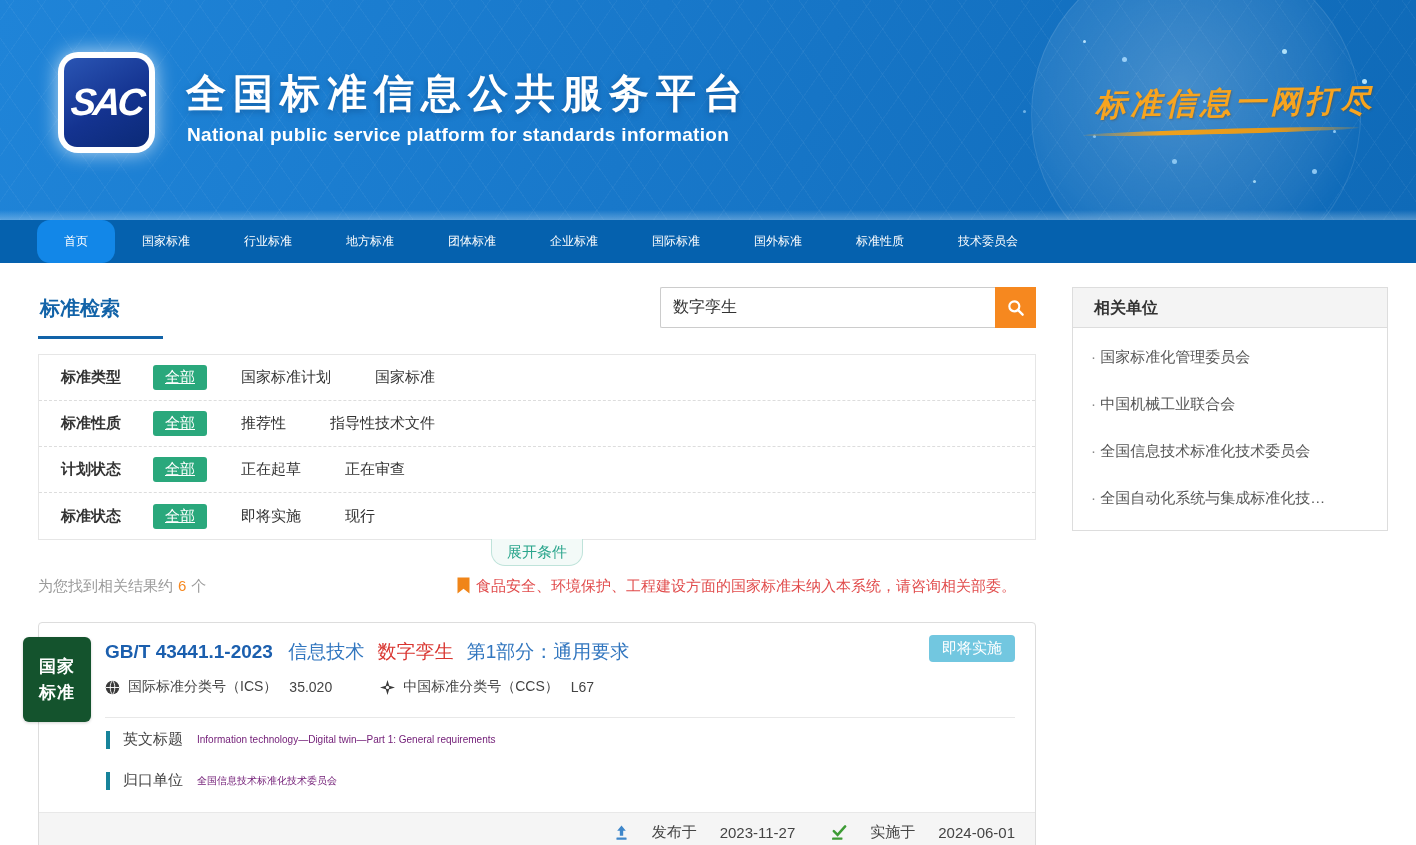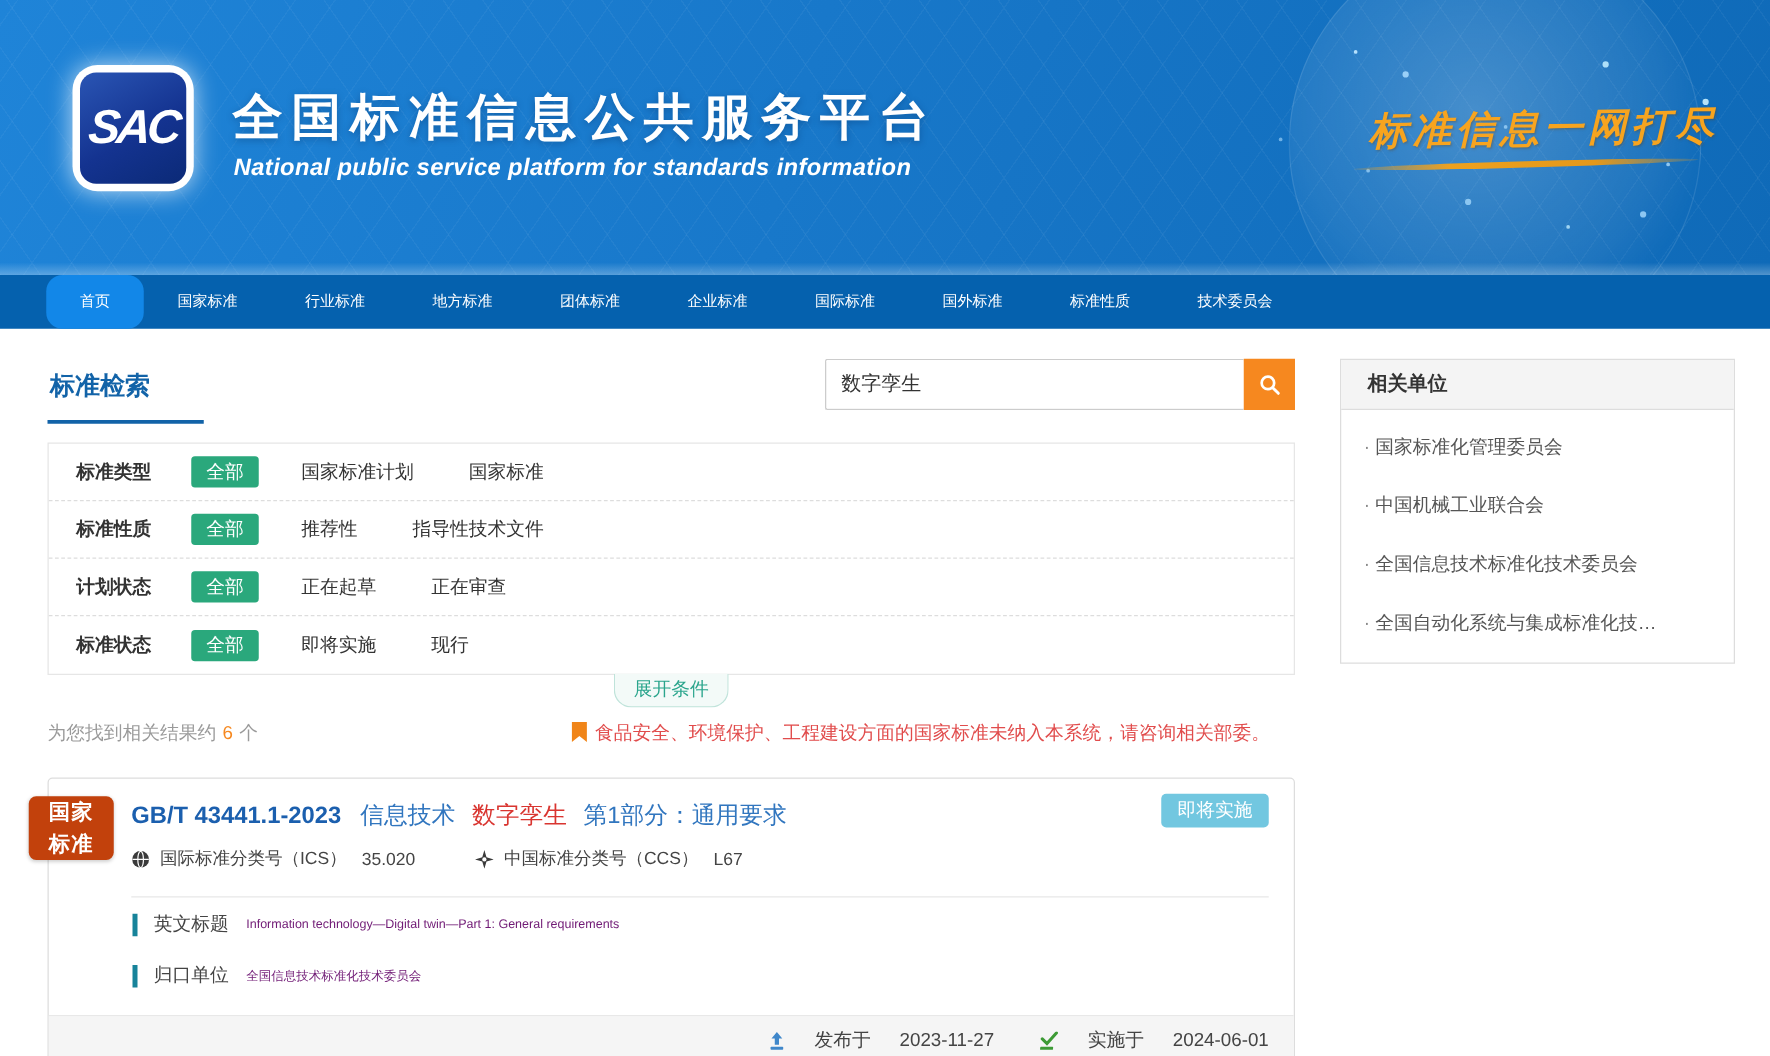--- a/index.html
+++ b/index.html
@@ -60,21 +60,21 @@
     color: #fff; font-size: 38px; font-weight: bold; font-style: italic;
     letter-spacing: -3px; transform: skewX(-6deg);
   }
   .header-title {
     position: absolute; left: 186px; top: 66px;
     color: #fff; font-size: 40px; font-weight: bold; letter-spacing: 7px;
     text-shadow: 0 2px 6px rgba(0,40,90,0.35);
   }
   .header-subtitle {
     position: absolute; left: 187px; top: 124px;
-    color: #fff; font-size: 19px; font-weight: bold; letter-spacing: 0.3px; font-style: italic;
+    color: #fff; font-size: 19px; font-weight: bold; letter-spacing: 0.3px;
   }
   .header-slogan {
     position: absolute; left: 1095px; top: 82px;
     color: #f7a41f; font-size: 31px; font-weight: bold; font-style: italic;
     letter-spacing: 4px; transform: rotate(-1deg);
     font-family: "DejaVu Serif", serif;
     text-shadow: 1px 1px 2px rgba(110,60,0,0.35);
   }
   .slogan-underline {
     position: absolute; left: 1083px; top: 129px; width: 276px; height: 5px;
@@ -115,42 +115,42 @@
     width: 41px; height: 41px; background: #f6881f; border: none;
     display: flex; align-items: center; justify-content: center; cursor: pointer;
   }
 
   .filter-box { border: 1px solid #e6e6e6; margin-top: 15px; background: #fff; }
   .filter-row { display: flex; align-items: center; height: 46px; padding: 0 22px; border-bottom: 1px dashed #ddd; }
   .filter-row:last-child { border-bottom: none; }
   .filter-label { font-weight: bold; color: #333; font-size: 15px; width: 90px; flex: none; }
   .filter-all {
     background: #2aa87c; color: #fff; font-size: 15px; padding: 3px 12px;
-    border-radius: 3px; margin: 0 34px 0 2px; cursor: pointer;
+    border-radius: 3px; margin: 0 34px 0 2px; cursor: pointer; text-decoration: underline;
   }
   .filter-opt { color: #333; font-size: 15px; margin-right: 44px; cursor: pointer; }
 
   .expand-wrap { display: flex; justify-content: center; margin-top: -1px; }
   .expand-btn {
     width: 92px; height: 27px; line-height: 25px; text-align: center;
     color: #2aa58c; font-size: 15px; background: #f3faf8;
     border: 1px solid #bfe3da; border-top: none; border-radius: 0 0 14px 14px;
     cursor: pointer;
   }
 
   .summary-row { display: flex; justify-content: space-between; align-items: center; margin-top: 6px; height: 28px; }
   .summary-text { color: #9a9a9a; font-size: 15px; }
   .summary-count { color: #f6881f; margin: 0 5px; }
   .notice { display: flex; align-items: flex-start; color: #e14c4c; font-size: 15px; gap: 6px; padding-right: 20px; }
 
   
   .result-card { position: relative; border: 1px solid #ddd; border-radius: 4px; margin-top: 22px; }
   .card-badge {
-    position: absolute; left: -16px; top: 14px; width: 68px; height: 51px;
-    background: #c2410c; border-radius: 6px; color: #fff; font-size: 17px; font-weight: bold;
+    position: absolute; left: -16px; top: 14px; width: 68px; height: 85px;
+    background: #14532d; border-radius: 6px; color: #fff; font-size: 17px; font-weight: bold;
     display: flex; flex-direction: column; align-items: center; justify-content: center;
     line-height: 26px; letter-spacing: 1px; box-shadow: 0 1px 3px rgba(0,0,0,0.18); cursor: pointer;
   }
   .card-head { padding: 16px 20px 0 66px; position: relative; }
   .card-title { font-size: 19px; cursor: pointer; }
   .t-code { color: #1b5fae; font-weight: bold; margin-right: 10px; }
   .t-blue { color: #3176bf; margin-right: 8px; }
   .t-red  { color: #d93530; margin-right: 8px; }
   .status-badge {
     position: absolute; right: 20px; top: 12px;

